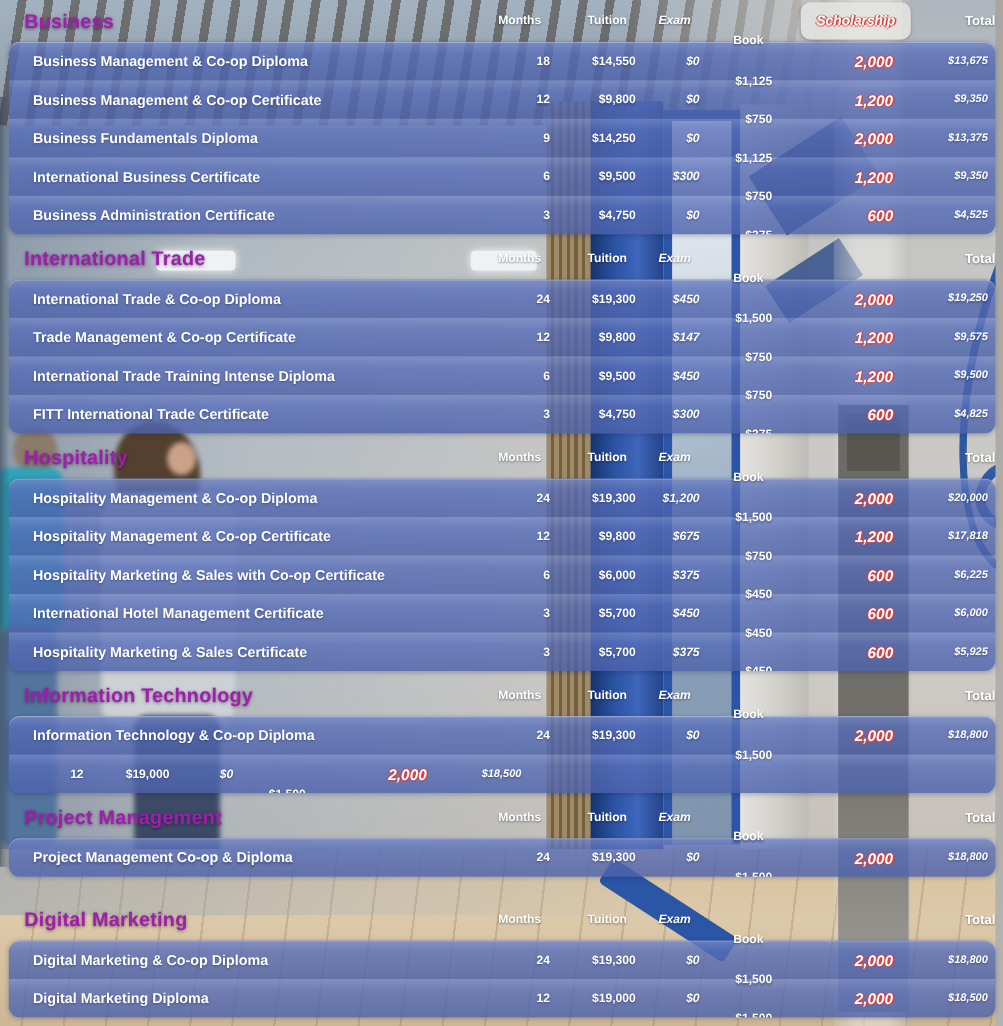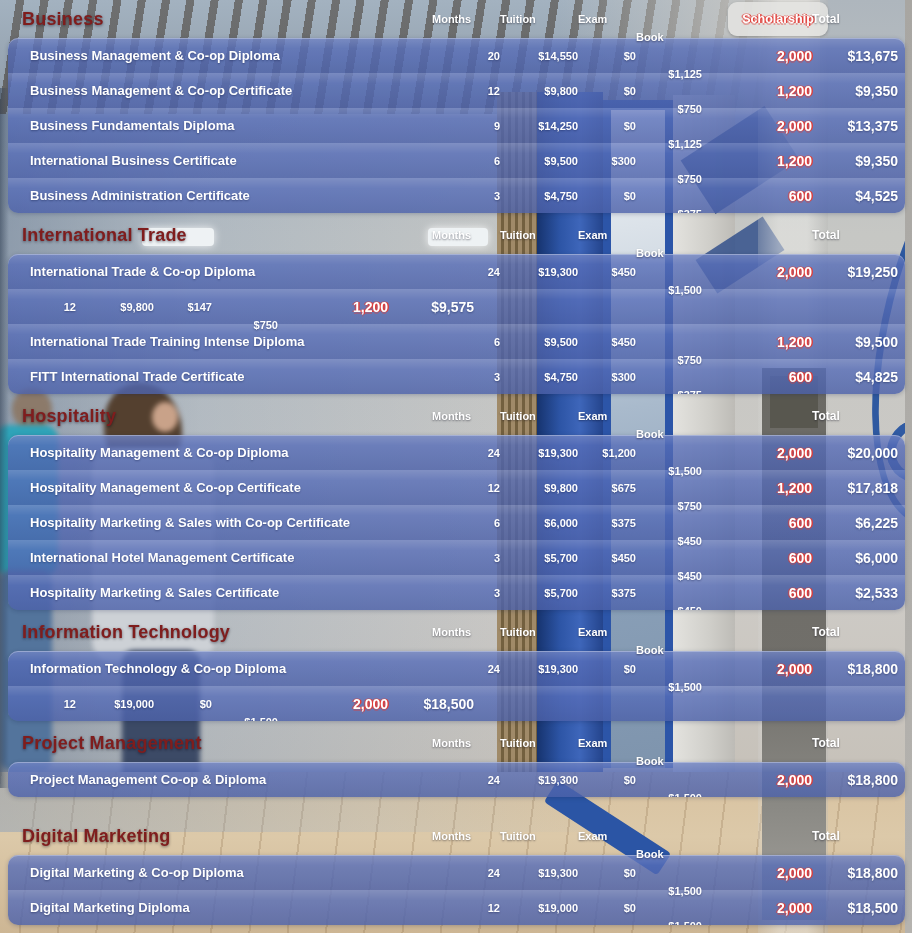--- a/index.html
+++ b/index.html
@@ -69,49 +69,49 @@
   .p2-body { left:92px; top:448px; width:122px; height:215px; background:#cdd1d6; border-radius:22px; }
   .p2-legs { left:122px; top:650px; width:78px; height:140px; background:#3c4a66; border-radius:12px; }
   .p2-shoe1 { left:130px; top:786px; width:56px; height:20px; background:#2d2f33; border-radius:8px; }
   .p2-shoe2 { left:168px; top:800px; width:44px; height:16px; background:#3a3c40; border-radius:8px; }
 
   
   #fee-table { position:absolute; inset:0; }
   .section { margin-bottom: 3px; }
   .section.extra-gap { margin-top: 20px; }
   .section-header { display:flex; align-items:center; height:38px; padding:0 7px 0 8px; }
-  .section-title { flex:1; padding-left:14px; font-size:18px; font-weight:bold; color:#7f1d1d;
+  .section-title { flex:1; padding-left:14px; font-size:18px; font-weight:bold; color:#a21caf;
     text-shadow: 0 1px 3px rgba(0,0,20,.5); letter-spacing:.2px; }
-  .hcell { font-size:11px; font-weight:bold; color:#fff;
+  .hcell { text-align:right; font-size:11px; font-weight:bold; color:#fff;
     text-shadow: 0 1px 2px rgba(0,0,20,.45); padding-right:8px; }
   .hcell.c-total { padding-right:0; font-size:12px; }
   .hcell.c-schol { display:flex; justify-content:flex-end; align-items:center; padding-right:0; }
   .schol-box { width:100px; height:34px; margin-right:-16px; border-radius:9px;
     background: rgba(228,228,226,.85); box-shadow: 0 1px 3px rgba(0,0,0,.25);
     display:flex; align-items:center; justify-content:center; font-size:12.5px; font-weight:bold; }
   .section-panel { margin:0 7px 0 8px; border-radius:10px; overflow:hidden;
     background: rgba(86,109,184,.8);
     box-shadow: inset 0 1px 0 rgba(255,255,255,.3), 0 1px 4px rgba(20,30,70,.25); }
   .prow { display:flex; align-items:center; height:35px;
     background: linear-gradient(180deg, rgba(255,255,255,.14), rgba(255,255,255,0) 30%, rgba(10,20,70,.10) 100%); }
   .plabel { flex:1; padding-left:22px; font-size:13px; font-weight:bold; color:#fff;
     text-shadow: 0 1px 2px rgba(10,20,60,.4); }
   .cell { text-align:right; font-size:11px; font-weight:bold; color:#fff;
     text-shadow: 0 1px 2px rgba(10,20,60,.4); }
   .c-months { width:68px; }
   .c-tuition { width:78px; }
-  .c-exam { width:58px; }
+  .c-exam { width:58px;font-style:italic; }
   .c-book { width:66px;margin-top:36px; }
   .c-schol { width:110px; }
   .c-total { width:93px; }
-  .cell.c-total { padding-right:7px; font-size:14px; }
+  .cell.c-total { padding-right:7px; font-size:10px;font-style:italic; }
   .cell.c-schol { font-size:14px; }
   .schol-text { color:#fff;
     text-shadow: 1.5px 0 0.5px rgba(225,60,55,.95), -1.5px 0 0.5px rgba(225,60,55,.6),
-                 0 1.5px 0.5px rgba(225,60,55,.4), 0 -1.5px 0.5px rgba(225,60,55,.35); }
+                 0 1.5px 0.5px rgba(225,60,55,.4), 0 -1.5px 0.5px rgba(225,60,55,.35); font-style: italic; }
 </style>
 </head>
 <body>
 
 <div id="scene">
 
   <div class="bg wall"></div>
   <div class="bg left-tint"></div>
   <div class="bg ceiling"></div>
   <div class="bg ceiling-fade"></div>
@@ -158,21 +158,21 @@
           <div class="hcell c-schol">
             <div class="schol-box">
               <span class="schol-text">Scholarship</span>
             </div>
           </div>
           <div class="hcell c-total">Total</div>
         </div>
         <div class="section-panel">
           <div class="prow">
             <div class="plabel">Business Management &amp; Co-op Diploma</div>
-            <div class="cell c-months">20</div>
+            <div class="cell c-months">18</div>
             <div class="cell c-tuition">$14,550</div>
             <div class="cell c-exam">$0</div>
             <div class="cell c-book">$1,125</div>
             <div class="cell c-schol"><span class="schol-text">2,000</span></div>
             <div class="cell c-total">$13,675</div>
           </div>
           <div class="prow">
             <div class="plabel">Business Management &amp; Co-op Certificate</div>
             <div class="cell c-months">12</div>
             <div class="cell c-tuition">$9,800</div>
@@ -224,20 +224,21 @@
           <div class="prow">
             <div class="plabel">International Trade &amp; Co-op Diploma</div>
             <div class="cell c-months">24</div>
             <div class="cell c-tuition">$19,300</div>
             <div class="cell c-exam">$450</div>
             <div class="cell c-book">$1,500</div>
             <div class="cell c-schol"><span class="schol-text">2,000</span></div>
             <div class="cell c-total">$19,250</div>
           </div>
           <div class="prow">
+            <div class="plabel">Trade Management &amp; Co-op Certificate</div>
             <div class="cell c-months">12</div>
             <div class="cell c-tuition">$9,800</div>
             <div class="cell c-exam">$147</div>
             <div class="cell c-book">$750</div>
             <div class="cell c-schol"><span class="schol-text">1,200</span></div>
             <div class="cell c-total">$9,575</div>
           </div>
           <div class="prow">
             <div class="plabel">International Trade Training Intense Diploma</div>
             <div class="cell c-months">6</div>
@@ -305,21 +306,21 @@
             <div class="cell c-schol"><span class="schol-text">600</span></div>
             <div class="cell c-total">$6,000</div>
           </div>
           <div class="prow">
             <div class="plabel">Hospitality Marketing &amp; Sales Certificate</div>
             <div class="cell c-months">3</div>
             <div class="cell c-tuition">$5,700</div>
             <div class="cell c-exam">$375</div>
             <div class="cell c-book">$450</div>
             <div class="cell c-schol"><span class="schol-text">600</span></div>
-            <div class="cell c-total">$2,533</div>
+            <div class="cell c-total">$5,925</div>
           </div>
         </div>
       </div>
       <div class="section">
         <div class="section-header">
           <div class="section-title">Information Technology</div>
           <div class="hcell c-months">Months</div>
           <div class="hcell c-tuition">Tuition</div>
           <div class="hcell c-exam">Exam</div>
           <div class="hcell c-book">Book</div>

